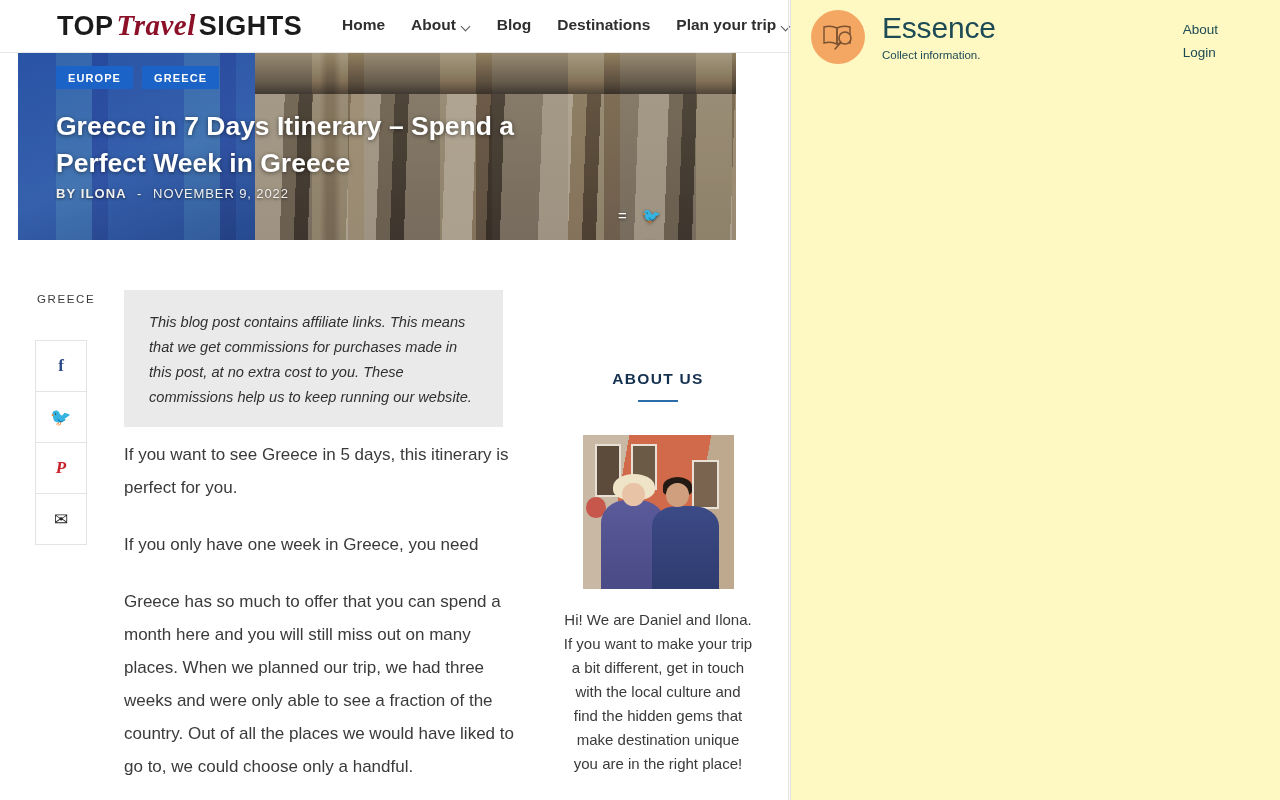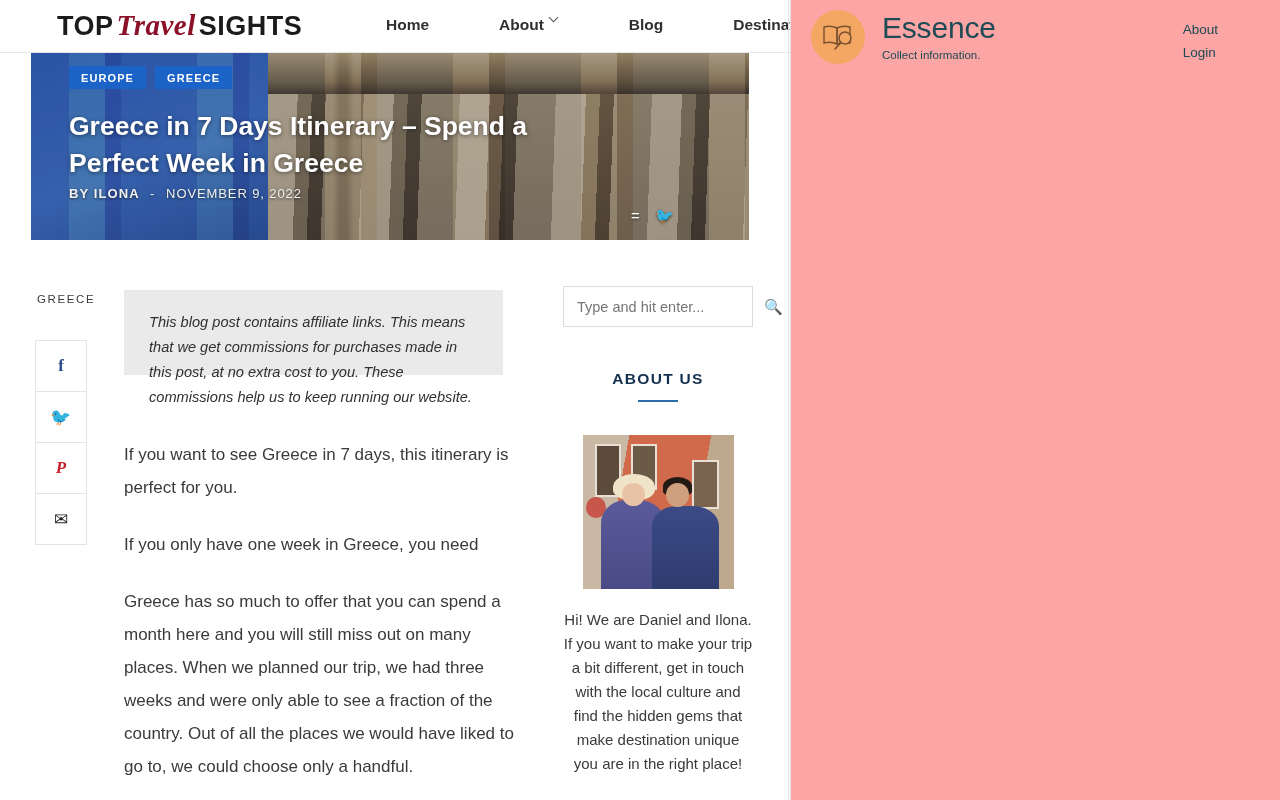--- a/index.html
+++ b/index.html
@@ -37,32 +37,32 @@
     color: #8b1028; font-family: "Liberation Serif", serif;
     font-style: italic; font-weight: 700; font-size: 29px; padding: 0 3px;
   }
   .logo .lg-sights { color: #1b1b1b; }
 
   .nav {
     position: absolute; left: 342px; top: 16px;
     display: flex; align-items: center; gap: 26px;
     font-size: 15.5px; font-weight: 700; color: #2f2f2f;
   }
-  .nav .nav-item { display: flex; align-items: flex-start; gap: 6px; cursor: pointer; white-space: nowrap; margin-left: 44px; }
+  .nav .nav-item { display: flex; align-items: flex-end; gap: 6px; cursor: pointer; white-space: nowrap; }
   .caret { width: 9px; height: 9px; display: inline-block; position: relative; top: -2px; }
   .caret::after {
     content: ""; position: absolute; left: 0; top: 0;
     width: 6px; height: 6px;
     border-right: 1.6px solid #555; border-bottom: 1.6px solid #555;
     transform: rotate(45deg);
   }
 
   
   .hero {
-    position: absolute; left: 31px; top: 53px;
+    position: absolute; left: 18px; top: 53px;
     width: 718px; height: 187px;
     overflow: hidden;
     background: linear-gradient(100deg, #2d62c4 0%, #3a6dc9 22%, #6b6250 34%, #8a7a61 48%, #6e6250 62%, #4e4539 78%, #3a332a 100%);
   }
   .hero .cols {
     position: absolute; inset: 0;
     background:
       linear-gradient(90deg, rgba(0,0,0,0) 0 42%, rgba(0,0,0,.22) 43% 44%, rgba(0,0,0,0) 45% 100%),
       repeating-linear-gradient(90deg,
         rgba(255,255,255,0) 0 38px,
@@ -136,21 +136,21 @@
     font-size: 17px; cursor: pointer;
   }
   .sb-fb { color: #2d4a8a; font-family: "Liberation Serif", serif; font-weight: 700; }
   .sb-tw { color: #25a4e0; }
   .sb-pn { color: #c8232c; font-family: "Liberation Serif", serif; font-style: italic; font-weight: 700; }
   .sb-ml { color: #222; }
 
   
   .affiliate {
     position: absolute; left: 124px; top: 290px;
-    width: 379px; height: 85px;
+    width: 379px; height: 137px;
     background: #eaeaea;
     padding: 20px 25px;
   }
   .affiliate p {
     font-size: 14.6px; line-height: 25px; font-style: italic; color: #303030;
   }
 
   
   .article {
     position: absolute; left: 124px; top: 438px;
@@ -219,21 +219,21 @@
 
   .blog-divider {
     position: absolute; left: 788px; top: 0; width: 1px; height: 800px;
     background: #e2e2e2;
   }
 
   
   .ext {
     position: absolute; left: 790px; top: 0;
     width: 490px; height: 800px;
-    background: #fca5a5;
+    background: #fef9c3;
     border-left: 1px solid #e3e3e3;
     overflow: hidden;
   }
   .ext-brand { position: absolute; left: 20px; top: 10px; display: flex; align-items: flex-start; }
   .brand-circle {
     width: 54px; height: 54px; border-radius: 50%;
     background: #f4a763;
     display: flex; align-items: center; justify-content: center;
     flex: 0 0 auto;
   }
@@ -318,29 +318,25 @@
       <div class="sbtn sb-tw">🐦</div>
       <div class="sbtn sb-pn">P</div>
       <div class="sbtn sb-ml">✉</div>
     </div>
 
     <div class="affiliate">
       <p>This blog post contains affiliate links. This means that we get commissions for purchases made in this post, at no extra cost to you. These commissions help us to keep running our website.</p>
     </div>
 
     <div class="article">
-      <p>If you want to see Greece in 7 days, this itinerary is perfect for you.</p>
+      <p>If you want to see Greece in 5 days, this itinerary is perfect for you.</p>
       <p>If you only have one week in Greece, you need</p>
       <p>Greece has so much to offer that you can spend a month here and you will still miss out on many places. When we planned our trip, we had three weeks and were only able to see a fraction of the country. Out of all the places we would have liked to go to, we could choose only a handful.</p>
     </div>
 
-    <div class="searchbox">
-      <input type="text" placeholder="Type and hit enter..." style="">
-      <span class="mag">🔍</span>
-    </div>
 
     <div class="about-title">ABOUT US</div>
     <div class="about-rule"></div>
     <div class="about-photo">
       <div class="wall"></div>
       <div class="win1"></div>
       <div class="win2"></div>
       <div class="win3"></div>
       <div class="flow"></div>
       <div class="p1"></div>

